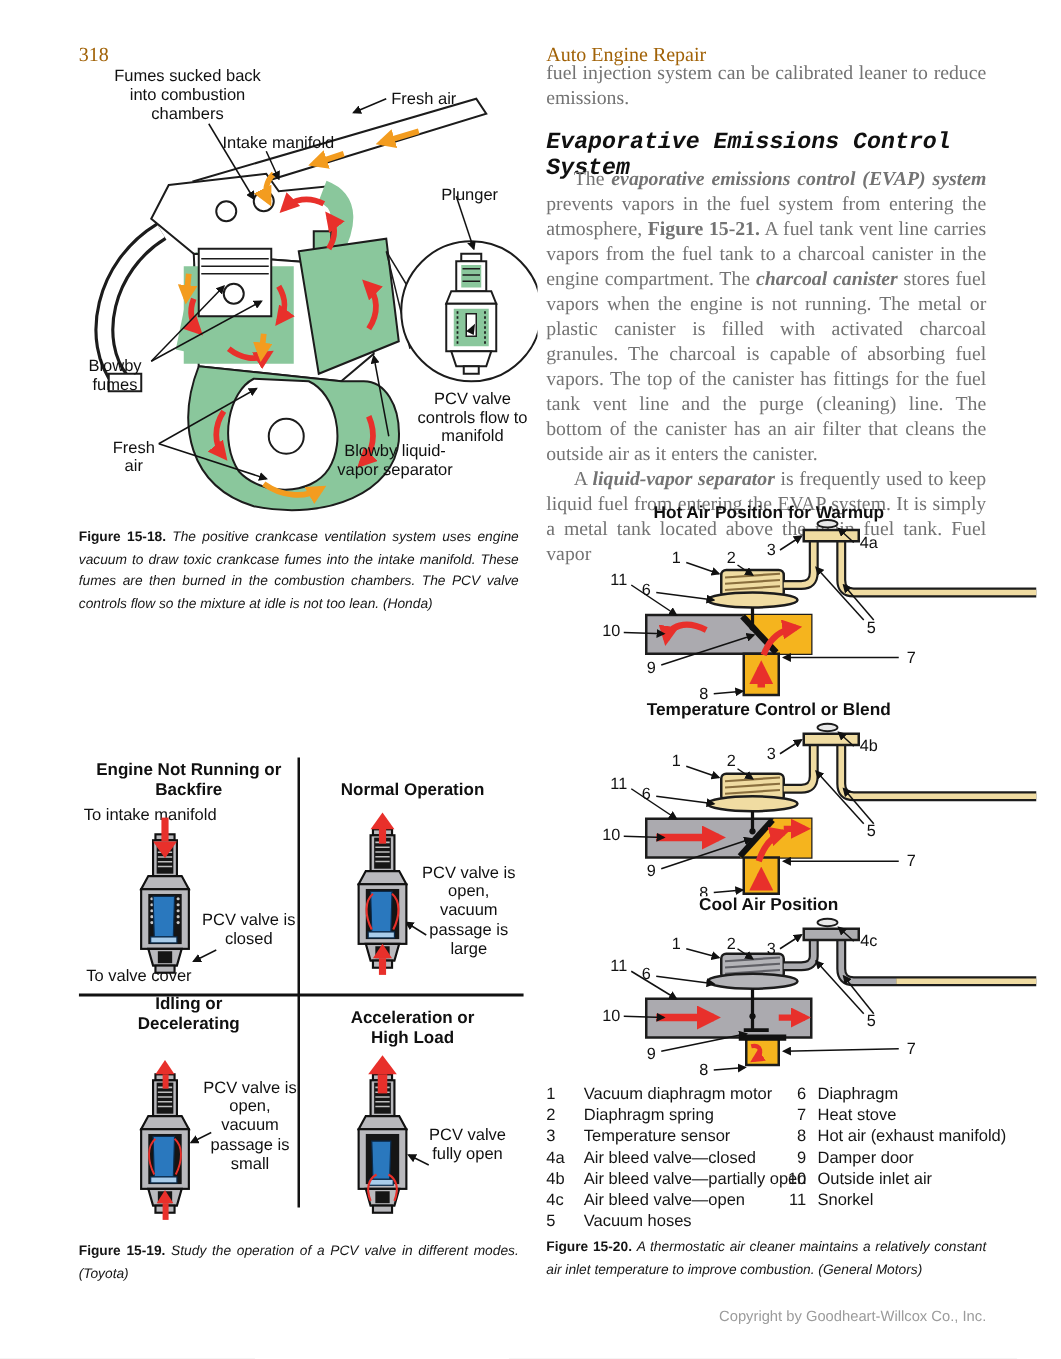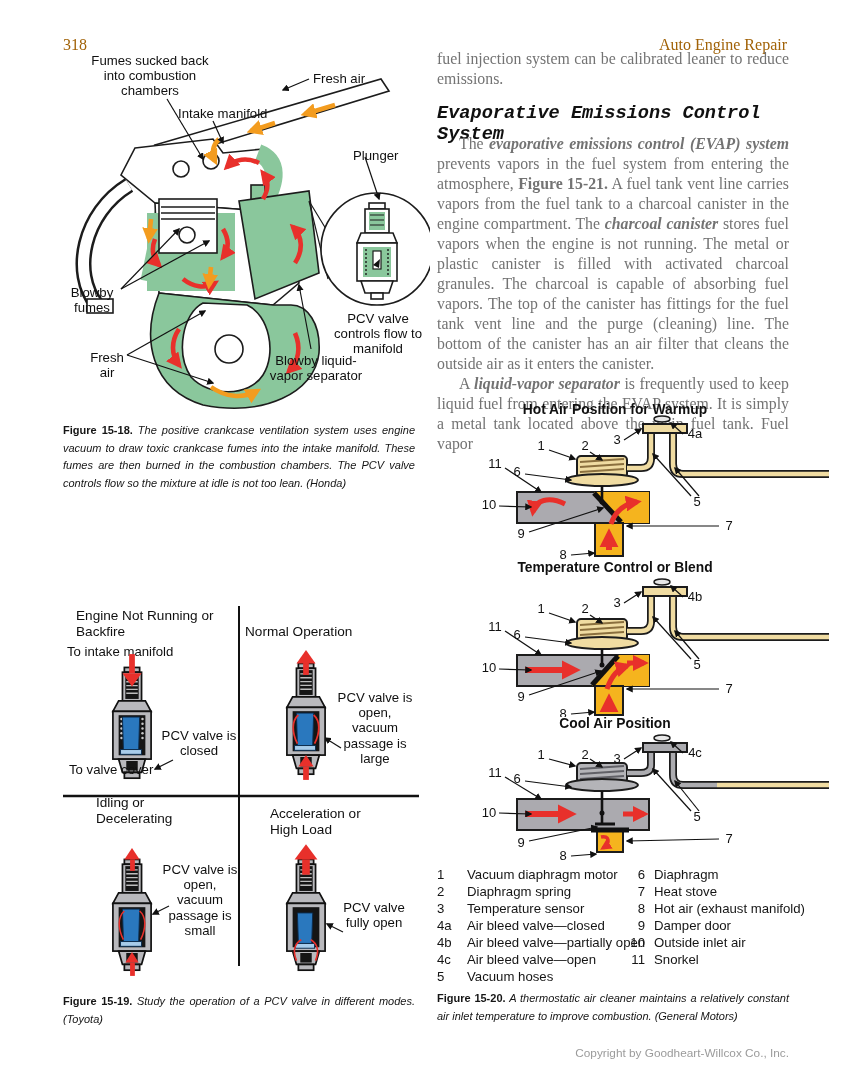--- a/index.html
+++ b/index.html
@@ -11,35 +11,35 @@
   .ind{text-indent:22px}
   .bi{font-weight:bold;font-style:italic}
   .b{font-weight:bold}
   .headline{font-family:Liberation Mono, monospace;font-weight:bold;font-style:italic;font-size:18.6px;color:#101010}
   .caption{font-size:11px;line-height:17.6px;text-align:justify;color:#151515}
   .cap-lead{font-weight:bold}
   .cap-body{font-style:italic}
   .figlabel{font-size:13.2px;line-height:15.2px;color:#101010}
   .ctr{text-align:center}
   .paneltitle{font-weight:bold;font-size:13.8px;text-align:center;color:#101010}
-  .qtitle{font-weight:normal;font-size:13.6px;line-height:16px;text-align:left;color:#101010}
+  .qtitle{font-weight:bold;font-size:13.6px;line-height:16px;text-align:center;color:#101010}
   .legend-row{display:flex;font-size:13.2px;line-height:17px;color:#151515}
   .legend-num{flex:0 0 30px}
   .legend-num.r{flex:0 0 24px;text-align:right;margin-right:9px}
   .copyright{font-size:11.8px;color:#9b9b9b;text-align:right}
   svg text{font-family:"Liberation Sans",sans-serif;font-size:13px;fill:#111}
   .hdr{font-family:"Liberation Serif",serif;font-size:16px;color:#a16207}
 </style>
 </head>
 <body>
 
 <div id="page">
 
   <div class="abs hdr" style="left:63px;top:36px">318</div>
-  <div class="abs hdr" style="left:437px;top:36px;width:350px;text-align:right">Auto Engine Repair</div>
+  <div class="abs hdr" style="left:437px;top:36px;width:350px;text-align:left">Auto Engine Repair</div>
 
   <div class="abs" style="left:63px;top:53px;width:367px;height:366px">
     <svg width="367" height="366" viewBox="0 0 367 366">
       <defs>
         <marker id="mE-b" viewBox="0 0 10 10" refX="8" refY="5" markerWidth="6" markerHeight="6" orient="auto">
             <path d="M0,0L10,5L0,10Z" fill="#111"></path>
           </marker>
         <marker id="mE-r" viewBox="0 0 10 10" refX="7" refY="5" markerWidth="3.4" markerHeight="3.4" orient="auto">
             <path d="M0,0L10,5L0,10Z" fill="#E8302B"></path>
           </marker>
@@ -185,21 +185,21 @@
           <circle cx="33" cy="80" r="1.3"></circle>
           <circle cx="33" cy="85" r="1.3"></circle>
           <circle cx="33" cy="90" r="1.3"></circle>
         </g>
       <polygon points="12,68 30,68 29,102 13,102" fill="#2A78BE" stroke="#0a2b4d" stroke-width="1"></polygon>
       <rect x="10" y="102" width="22" height="5" fill="#A8CCEA" stroke="#0a2b4d" stroke-width="1"></rect>
       <rect x="19" y="2" width="6" height="20" fill="#E8302B"></rect>
         <polygon points="12,22 32,22 22,36" fill="#E8302B"></polygon>
     </svg>
     <div class="abs figlabel ctr" style="left:96px;top:128px;width:80px">PCV valve is closed</div>
-    <div class="abs figlabel" style="left:6px;top:162px;white-space:nowrap">To valve cover</div>
+    <div class="abs figlabel" style="left:6px;top:173px;white-space:nowrap">To valve cover</div>
 
     <div class="abs qtitle" style="left:182px;top:24px;width:170px">Normal Operation</div>
     <svg class="abs" style="left:222px;top:48px" width="42" height="134" viewBox="0 0 44 140">
       <g stroke="#111" stroke-width="1.8" fill="#b9b9bd">
         <rect x="14" y="16" width="16" height="5"></rect>
           <rect x="12" y="21" width="20" height="30"></rect>
         <polygon points="8,51 36,51 42,62 2,62"></polygon>
           <rect x="2" y="62" width="40" height="50"></rect>
         <polygon points="8,112 36,112 32,126 12,126"></polygon>
           <rect x="14" y="126" width="16" height="6"></rect>

